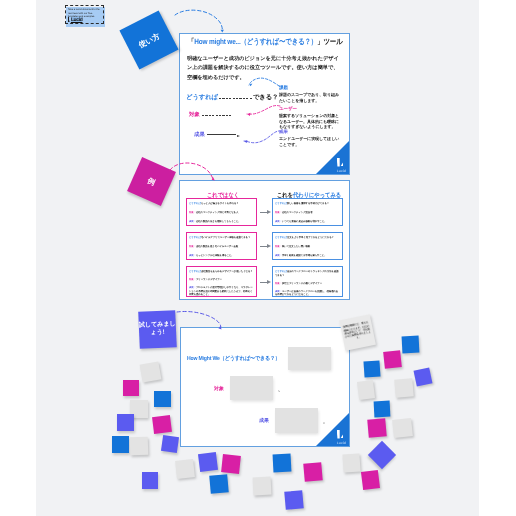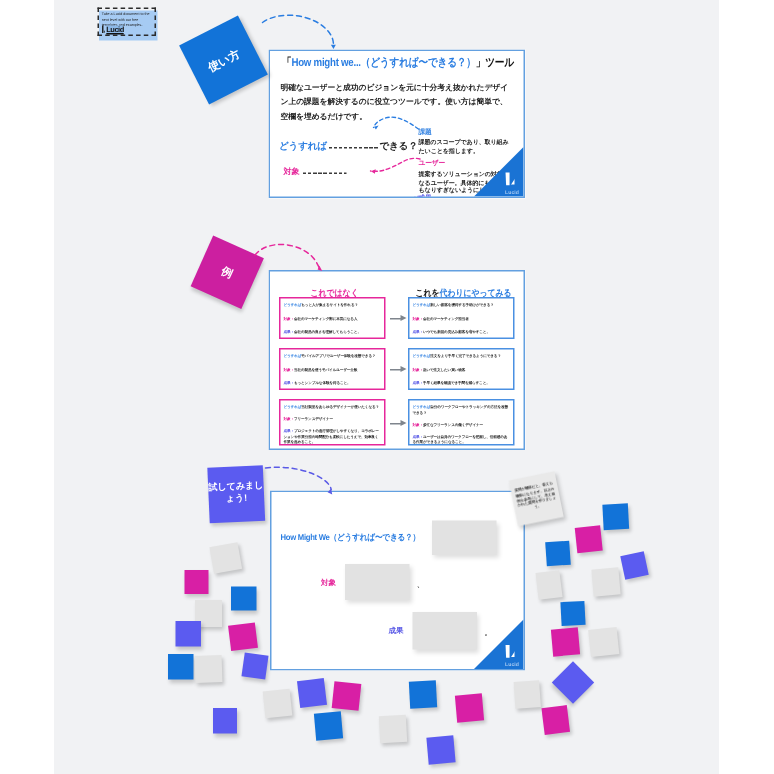--- a/index.html
+++ b/index.html
@@ -3,21 +3,21 @@
 <meta charset="utf-8">
 <style>
   html,body{margin:0;padding:0;background:#ffffff;}
   body{width:516px;height:516px;overflow:hidden;
        font-family:"Liberation Sans",sans-serif;
        -webkit-font-smoothing:antialiased;text-rendering:geometricPrecision;}
   #canvas{position:absolute;left:36px;top:0;width:443px;height:516px;background:#f1f2f4;overflow:hidden;
           transform:translateZ(0);}
   .panel{position:absolute;background:#fff;border:1px solid #63a0e0;box-sizing:border-box;overflow:hidden;
          transform:translateZ(0);}
-  #p1{left:143px;top:33px;width:171px;height:99px;}
+  #p1{left:143px;top:33px;width:171px;height:142px;}
   #p2{left:143px;top:180px;width:171px;height:120px;}
   #p3{left:144px;top:327px;width:170px;height:120px;}
   .corner{position:absolute;right:0;bottom:0;width:0;height:0;border-style:solid;
           border-width:0 0 33px 33px;border-color:transparent transparent #1a73d4 transparent;}
   .logo{position:absolute;right:5px;bottom:7.5px;width:7.5px;height:9px;}
   .logo .l1{position:absolute;left:0.2px;top:0px;width:3px;height:9px;background:#fff;
             clip-path:polygon(0 0,100% 0,100% 100%,25% 100%);}
   .logo .l2{position:absolute;left:3.9px;top:4.3px;width:3.1px;height:4.7px;background:#fff;
             clip-path:polygon(100% 0,100% 100%,0 100%);}
   .logotext{position:absolute;right:3px;bottom:1.2px;font-size:3.4px;color:#a9cbf2;letter-spacing:.05px;font-weight:bold;}

